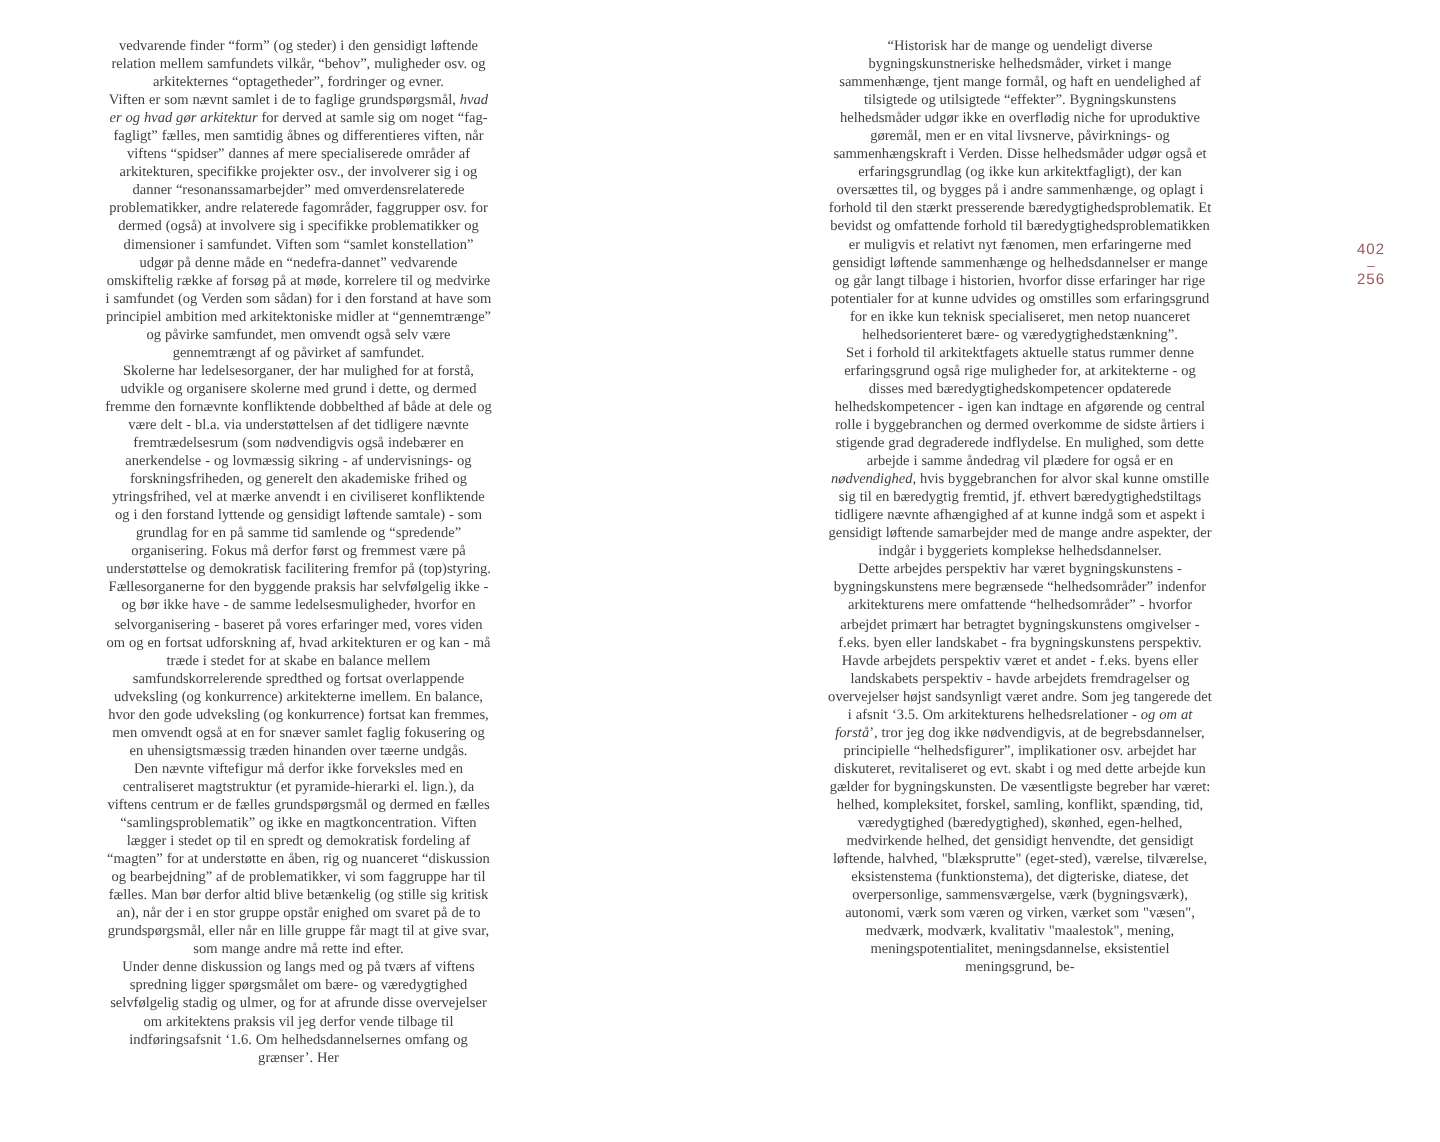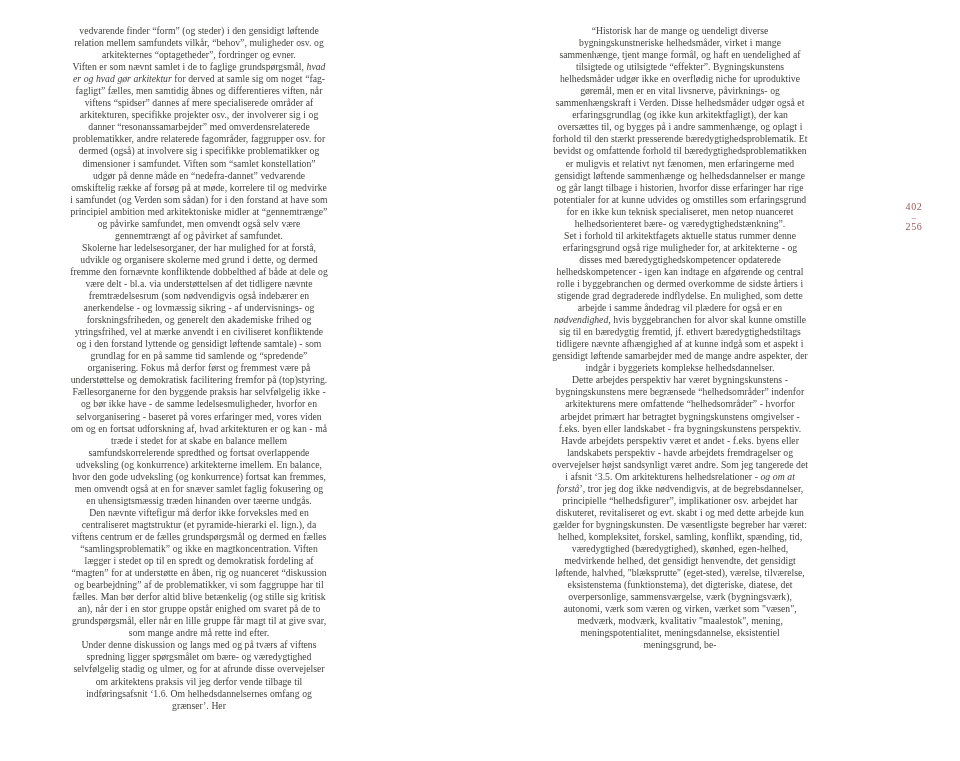--- a/index.html
+++ b/index.html
@@ -43,22 +43,21 @@
   .pagenum {
     position: absolute;
     left: 899px;
     top: 161px;
     width: 30px;
     text-align: center;
     color: #9a575c;
     font-size: 10px;
     line-height: 11.5px;
     letter-spacing: 0.7px;
-    font-family: Liberation Serif, serif;
-    margin-top: 40px;
+    font-family: Liberation Sans, sans-serif;
   }
   .pagenum .sep {
     display: block;
     font-size: 9px;
     line-height: 8px;
     letter-spacing: 0;
   }
 </style>
 </head>
 <body>

